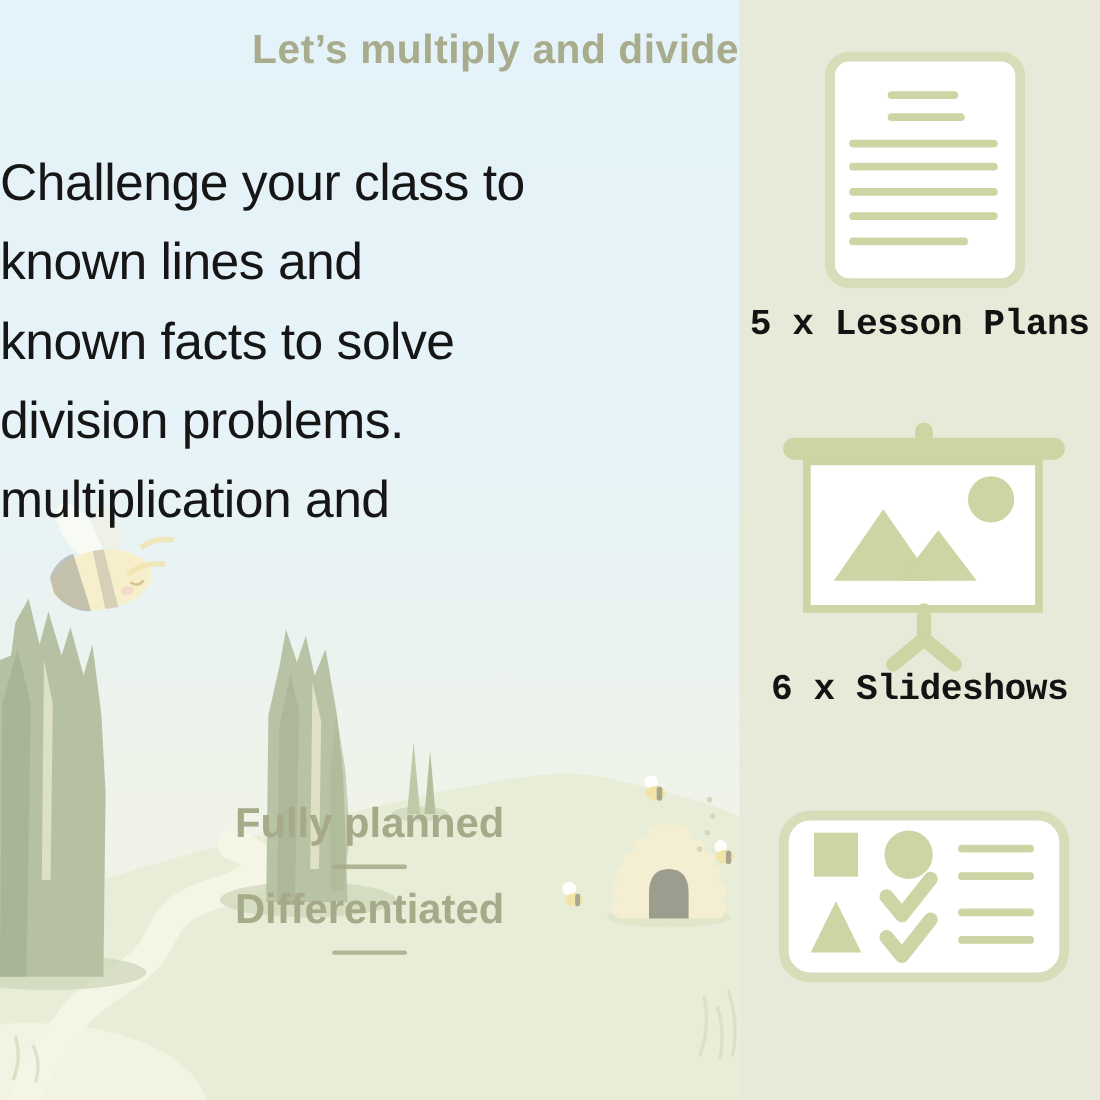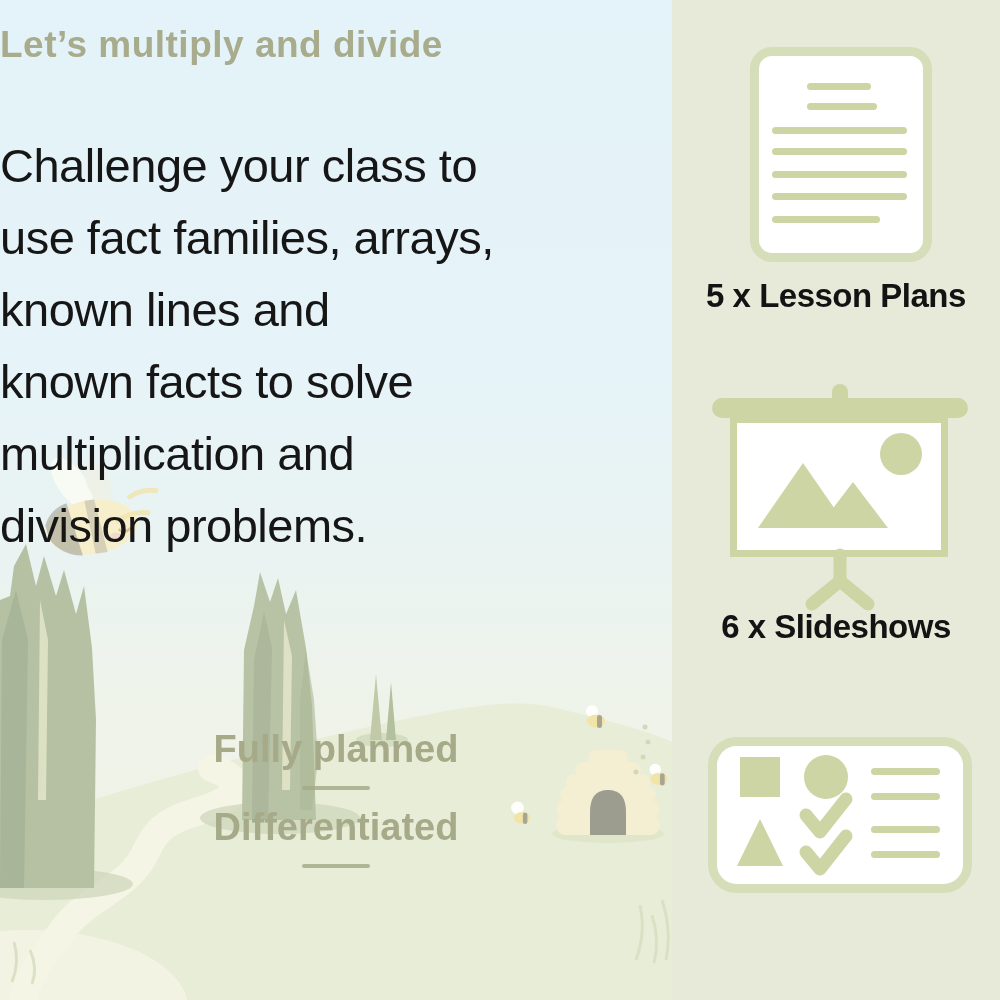--- a/index.html
+++ b/index.html
@@ -4,31 +4,31 @@
 <style>
   html,body{margin:0;padding:0;background:#ffffff;}
   .canvas{position:relative;width:1000px;height:1000px;overflow:hidden;
           font-family:"Liberation Sans",sans-serif;}
 
   
   .left-panel{position:absolute;left:0;top:0;width:672px;height:1000px;
     background:linear-gradient(180deg,#e4f3f9 0%,#e6f3f8 38%,#eaf3f2 55%,#eff3e9 72%,#eef1e2 100%);}
   .scene{position:absolute;left:0;top:0;width:672px;height:1000px;}
 
-  .title{position:absolute;top:24px;left:0;width:100%;text-align:left;
+  .title{position:absolute;top:24px;left:0;width:100%;text-align:right;
     font-size:37px;font-weight:700;color:#a8ab8c;letter-spacing:.5px;}
   .para{position:absolute;top:130px;left:0;width:100%;text-align:left;
     font-size:47px;line-height:72px;font-weight:400;color:#161616;letter-spacing:-.5px;}
   .features{position:absolute;top:727px;left:0;width:100%;
     display:flex;flex-direction:column;align-items:center;gap:15px;}
   .feature{font-size:38px;line-height:44px;font-weight:700;color:#a6aa89;}
   .feature-divider{width:68px;height:4px;border-radius:2px;background:#a6aa89;opacity:.85;}
 
   
-  .right-panel{position:absolute;left:672px;top:0;width:328px;height:1000px;background:#e7ead8;}
+  .right-panel{position:absolute;left:672px;top:0;width:328px;height:1000px;background:#e7ead8;font-family:Liberation Mono, monospace;}
   .doc-icon{position:absolute;left:78px;top:47px;width:182px;height:215px;
     background:#ffffff;border:9px solid #d6ddb9;border-radius:22px;box-sizing:border-box;}
   .doc-line{position:absolute;height:7px;border-radius:3.5px;background:#ccd5a3;}
   .dl1{top:27px;left:48px;width:64px;}
   .dl2{top:47px;left:48px;width:70px;}
   .dl3{top:71px;left:13px;width:135px;}
   .dl4{top:92px;left:13px;width:135px;}
   .dl5{top:115px;left:13px;width:135px;}
   .dl6{top:137px;left:13px;width:135px;}
   .dl7{top:160px;left:13px;width:108px;}
@@ -129,25 +129,24 @@
         <path d="M662,900 q10,30 4,60"></path>
         <path d="M14,942 q6,20 -2,40"></path>
         <path d="M30,950 q8,18 2,34"></path>
       </g>
     </svg>
 
     <div class="title">Let’s multiply and divide</div>
 
     <div class="para">
       <div>Challenge your class to</div>
-      <div>use fact families, arrays,</div>
       <div>known lines and</div>
       <div>known facts to solve</div>
+      <div>division problems.</div>
       <div>multiplication and</div>
-      <div>division problems.</div>
     </div>
 
     <div class="features">
       <div class="feature">Fully planned</div>
       <div class="feature-divider"></div>
       <div class="feature">Differentiated</div>
       <div class="feature-divider"></div>
     </div>
   </div>
 

